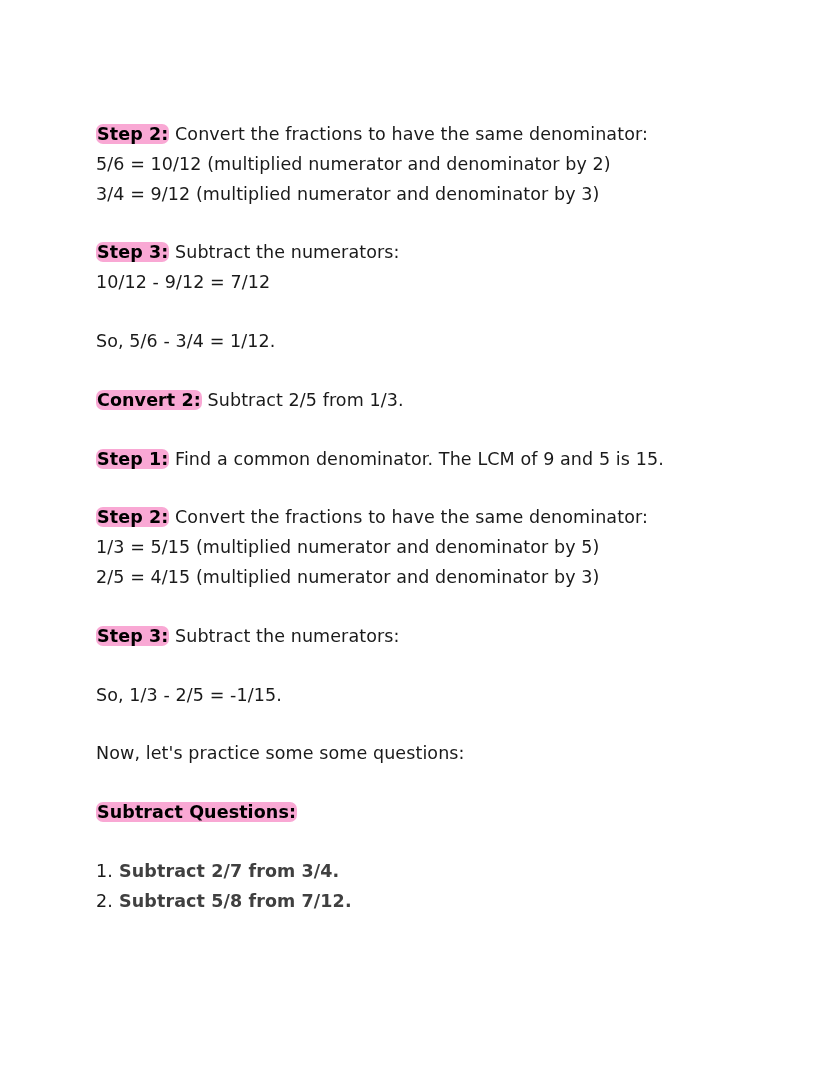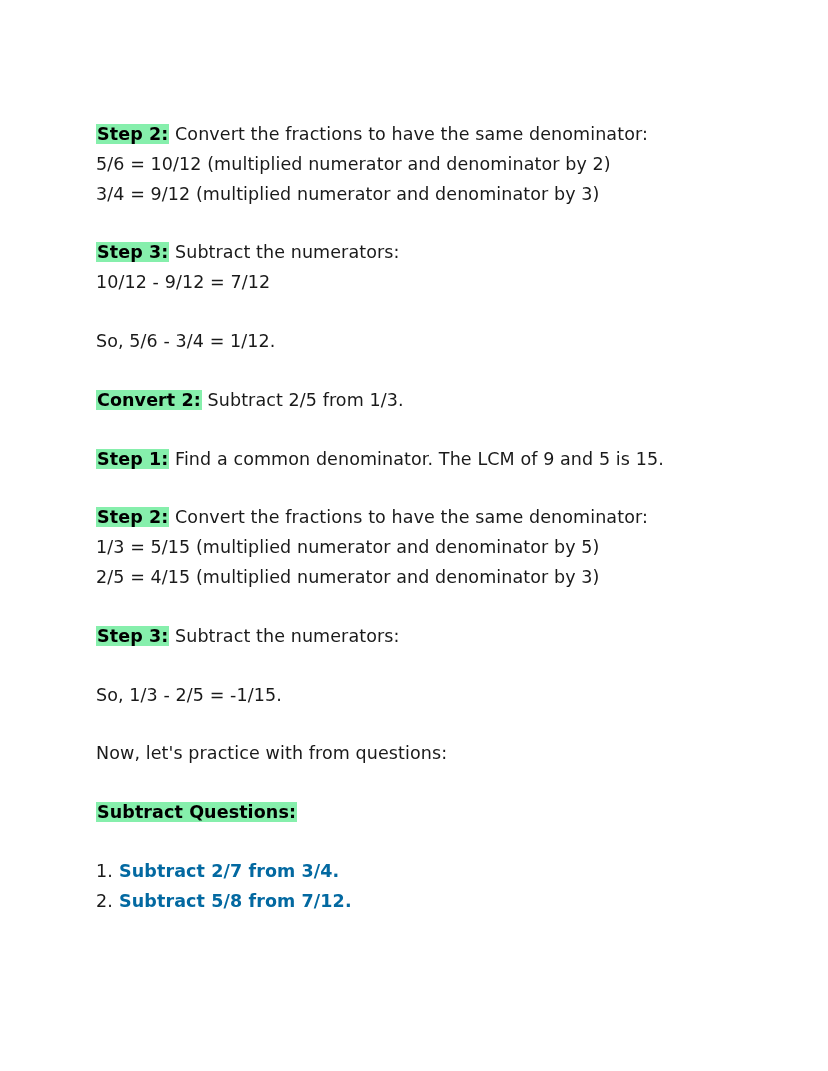--- a/index.html
+++ b/index.html
@@ -31,28 +31,29 @@
   .para {
     margin: 0 0 0 0;
   }
   .block-gap {
     height: 29px;
   }
   .line {
     white-space: pre-wrap;
   }
   .hl {
-    background: #86efac;
+    background: #f9a8d4;
     font-weight: bold;
     color: #000000;
     padding: 0 1px;
+    border-radius: 7px;
   }
   .bold {
     font-weight: bold;
-    color: #0369a1;
+    color: #404040;
   }
   .list-line {
     white-space: pre-wrap;
   }
 </style>
 </head>
 <body>
 
 <div class="page">
   <div class="doc-body">
@@ -96,21 +97,21 @@
       <div class="line"><span class="hl">Step 3:</span><span> Subtract the numerators:</span></div>
     </div>
     <div class="block-gap"></div>
 
     <div class="para">
       <div class="line"><span>So, 1/3 - 2/5 = -1/15.</span></div>
     </div>
     <div class="block-gap"></div>
 
     <div class="para">
-      <div class="line"><span>Now, let's practice with from questions:</span></div>
+      <div class="line"><span>Now, let's practice some some questions:</span></div>
     </div>
     <div class="block-gap"></div>
 
     <div class="para">
       <div class="line"><span class="hl">Subtract Questions:</span></div>
     </div>
     <div class="block-gap"></div>
 
     <div class="para">
       <div class="list-line"><span>1.</span><span class="bold"> Subtract 2/7 from 3/4.</span></div>

